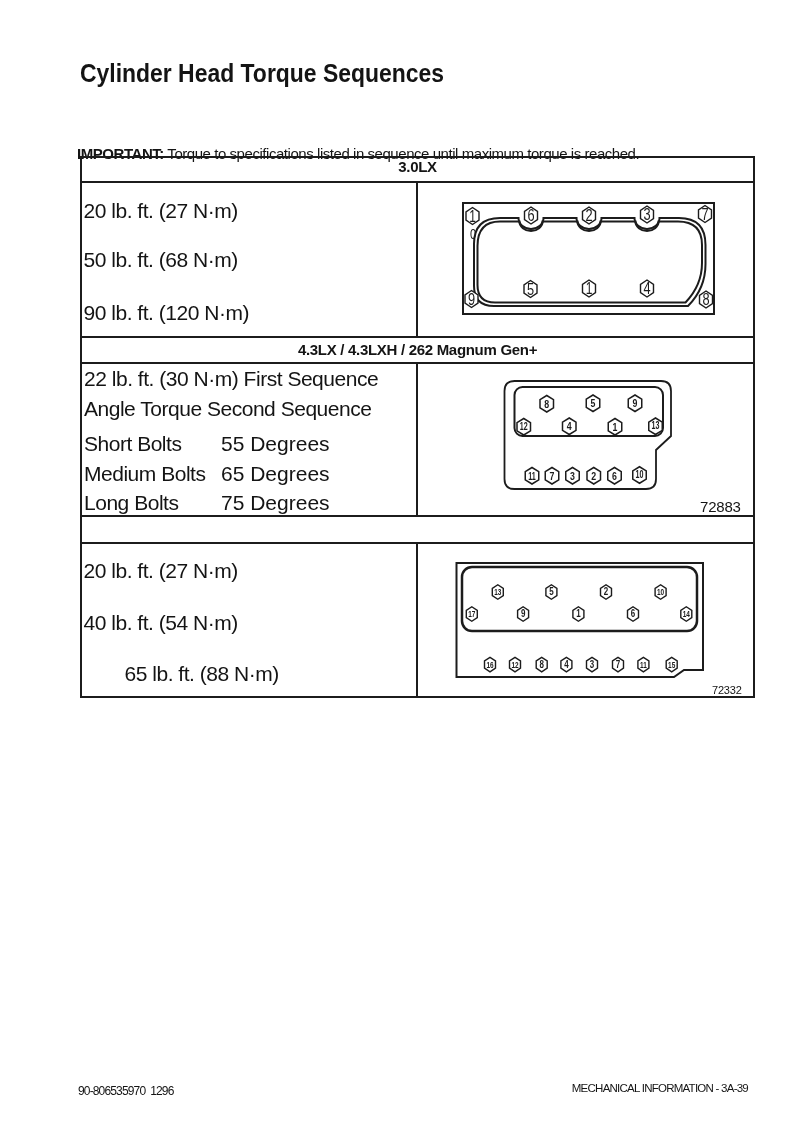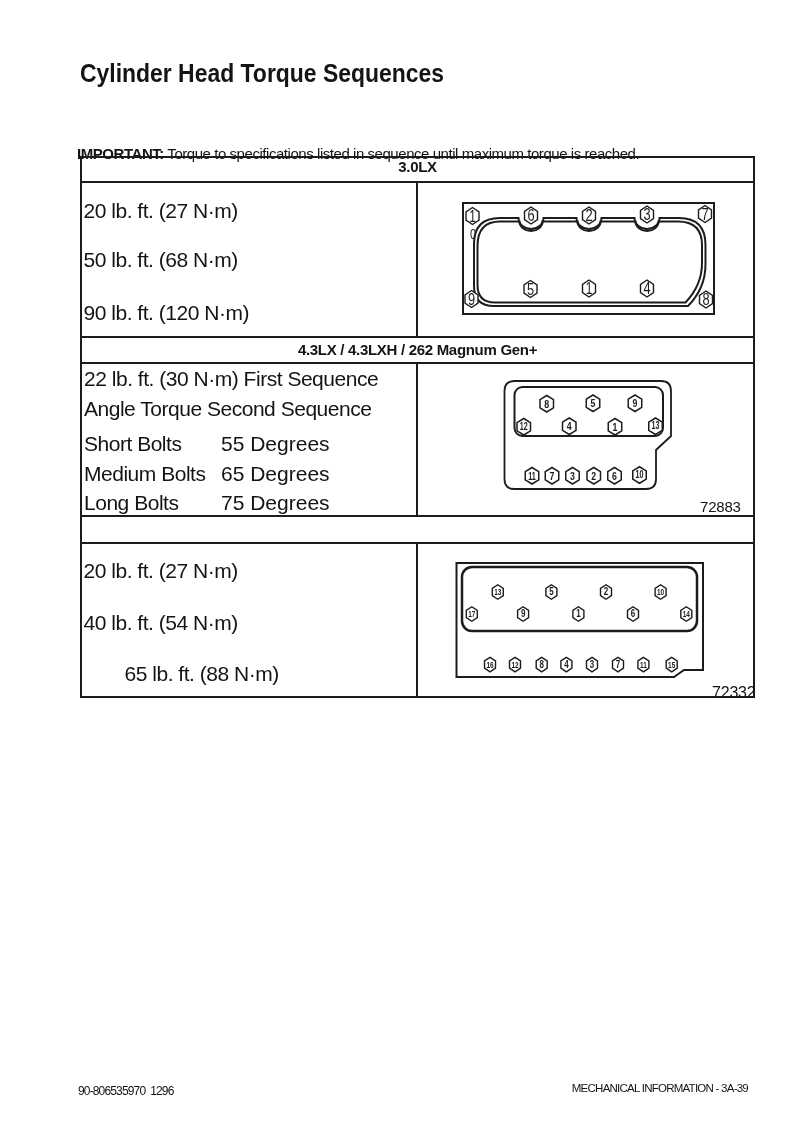--- a/index.html
+++ b/index.html
@@ -46,21 +46,21 @@
   <div class="abs r15" style="left:84px;top:462.5px;">Medium Bolts</div>
   <div class="abs r15" style="left:221px;top:462.5px;letter-spacing:0;">65 Degrees</div>
   <div class="abs r15" style="left:84px;top:491.5px;">Long Bolts</div>
   <div class="abs r15" style="left:221px;top:491.5px;letter-spacing:0;">75 Degrees</div>
 
   <div class="abs r15" style="left:83.5px;top:560px;">20 lb. ft. (27 N·m)</div>
   <div class="abs r15" style="left:83.5px;top:612px;">40 lb. ft. (54 N·m)</div>
   <div class="abs r15" style="left:83.5px;top:663px;margin-left:41px;">65 lb. ft. (88 N·m)</div>
 
   <div class="abs" style="left:688px;top:499px;font-size:15px;letter-spacing:-0.2px;margin-left:12px;">72883</div>
-  <div class="abs" style="left:712px;top:684.5px;font-size:16px;letter-spacing:-0.2px;">72332</div>
+  <div class="abs" style="left:712px;top:684.5px;font-size:11px;letter-spacing:-0.2px;">72332</div>
 
   <div class="abs" style="left:78px;top:1084.5px;font-size:12px;letter-spacing:-0.85px;text-align:right;">90-806535970&nbsp;&nbsp;1296</div>
   <div class="abs" style="left:448px;top:1083px;width:300px;text-align:right;font-size:11.5px;letter-spacing:-0.75px;">MECHANICAL INFORMATION - 3A-39</div>
 
   <svg class="abs" style="left:460px;top:200px;" width="258" height="118" viewBox="0 0 258 118">
     <defs>
       <path id="hxA" d="M 0 -8.5 L 6.5 -4.2 L 6.5 4.2 L 0 8.5 L -6.5 4.2 L -6.5 -4.2 Z"></path>
     </defs>
     <g stroke="#1c1c1c" fill="none">
       <rect x="3" y="3" width="251" height="111" stroke-width="2"></rect>

